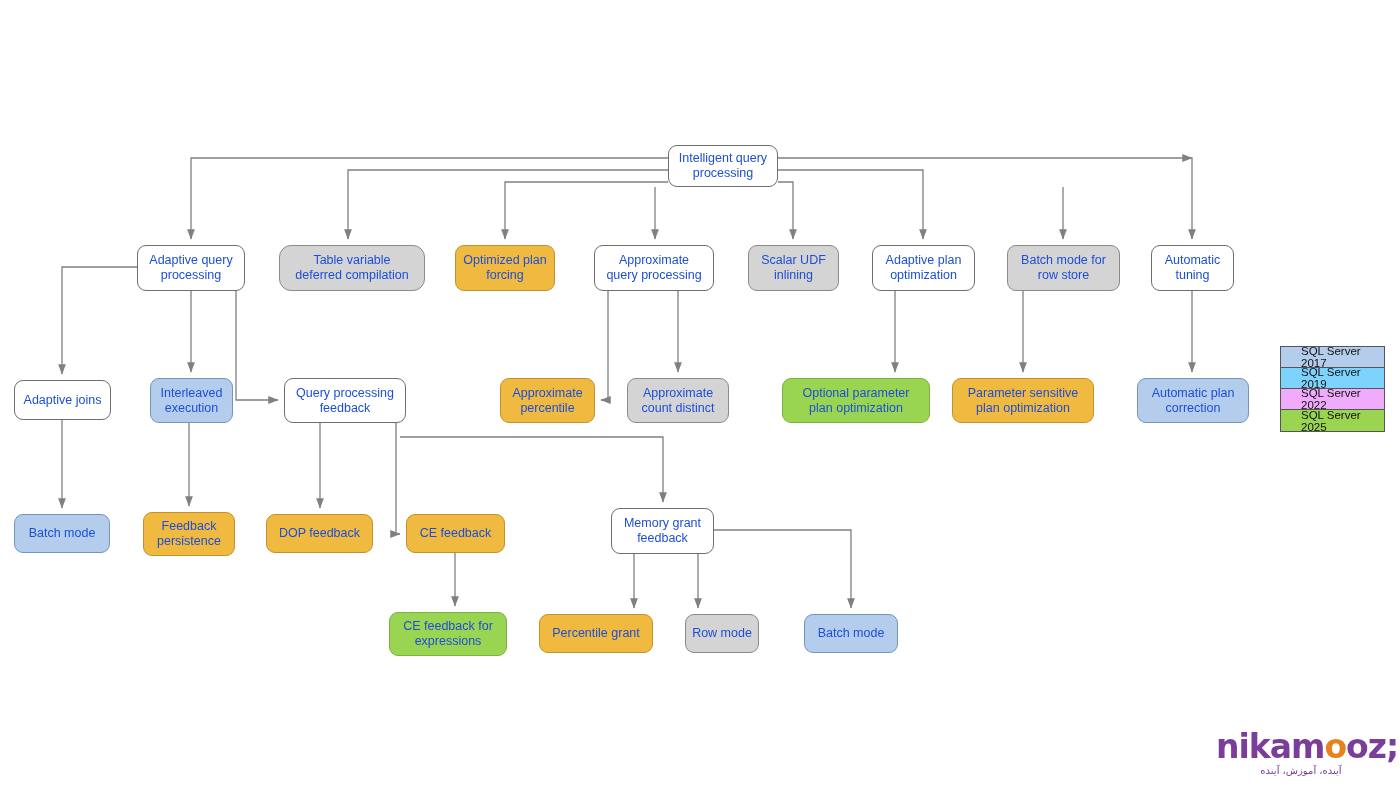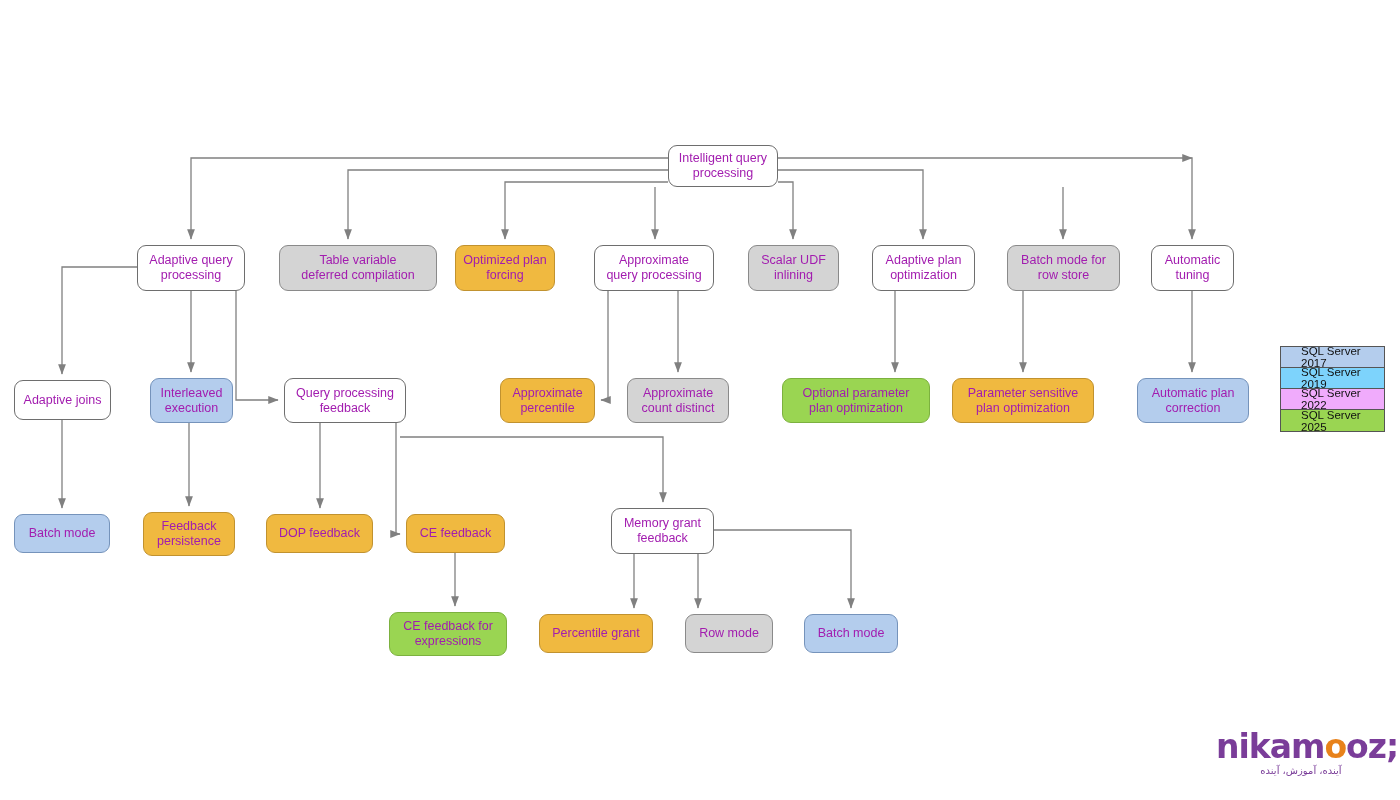--- a/index.html
+++ b/index.html
@@ -14,21 +14,21 @@
   svg.edges{position:absolute;left:0;top:0;width:1400px;height:800px;pointer-events:none;}
   .node{
     position:absolute;
     box-sizing:border-box;
     border:1px solid #6b6b6b;
     border-radius:9px;
     display:flex;align-items:center;justify-content:center;
     text-align:center;
     font-size:12.5px;
     line-height:15px;
-    color:#a21caf;
+    color:#1d4ed8;
     background:#ffffff;
     padding:2px 6px;
     white-space:pre-line;
   }
   .node.c-white{background:#ffffff;border-color:#6e6e6e;}
   .node.c-grey{background:#d4d4d4;border-color:#8a8a8a;}
   .node.c-blue{background:#b4cded;border-color:#7593bb;}
   .node.c-orange{background:#f0b940;border-color:#c1922f;}
   .node.c-green{background:#9ad552;border-color:#7cb13f;}
 
@@ -146,21 +146,21 @@
 
       <path d="M714,530 L851,530 L851,608"></path>
     </g>
   </svg>
 
   <div class="node c-white" id="node-root" style="left:668px;top:145px;width:110px;height:42px;">Intelligent query
 processing</div>
 
   <div class="node c-white" style="left:137px;top:245px;width:108px;height:46px;">Adaptive query
 processing</div>
-  <div class="node c-grey" style="left:279px;top:245px;width:158px;height:46px;">Table variable
+  <div class="node c-grey" style="left:279px;top:245px;width:146px;height:46px;border-radius:12px;">Table variable
 deferred compilation</div>
   <div class="node c-orange" style="left:455px;top:245px;width:100px;height:46px;">Optimized plan
 forcing</div>
   <div class="node c-white" style="left:594px;top:245px;width:120px;height:46px;">Approximate
 query processing</div>
   <div class="node c-grey" style="left:748px;top:245px;width:91px;height:46px;">Scalar UDF
 inlining</div>
   <div class="node c-white" style="left:872px;top:245px;width:103px;height:46px;">Adaptive plan
 optimization</div>
   <div class="node c-grey" style="left:1007px;top:245px;width:113px;height:46px;">Batch mode for
@@ -188,21 +188,21 @@
   <div class="node c-orange" style="left:143px;top:512px;width:92px;height:44px;">Feedback
 persistence</div>
   <div class="node c-orange" style="left:266px;top:514px;width:107px;height:39px;">DOP feedback</div>
   <div class="node c-orange" style="left:406px;top:514px;width:99px;height:39px;">CE feedback</div>
   <div class="node c-white" style="left:611px;top:508px;width:103px;height:46px;">Memory grant
 feedback</div>
 
   <div class="node c-green" style="left:389px;top:612px;width:118px;height:44px;">CE feedback for
 expressions</div>
   <div class="node c-orange" style="left:539px;top:614px;width:114px;height:39px;">Percentile grant</div>
-  <div class="node c-grey" style="left:685px;top:614px;width:88px;height:39px;">Row mode</div>
+  <div class="node c-grey" style="left:685px;top:614px;width:74px;height:39px;">Row mode</div>
   <div class="node c-blue" style="left:804px;top:614px;width:94px;height:39px;">Batch mode</div>
 
   <div id="legend">
     <div class="lg-row lg-2017">
       <span>SQL Server 2017</span>
     </div>
     <div class="lg-row lg-2019">
       <span>SQL Server 2019</span>
     </div>
     <div class="lg-row lg-2022">

